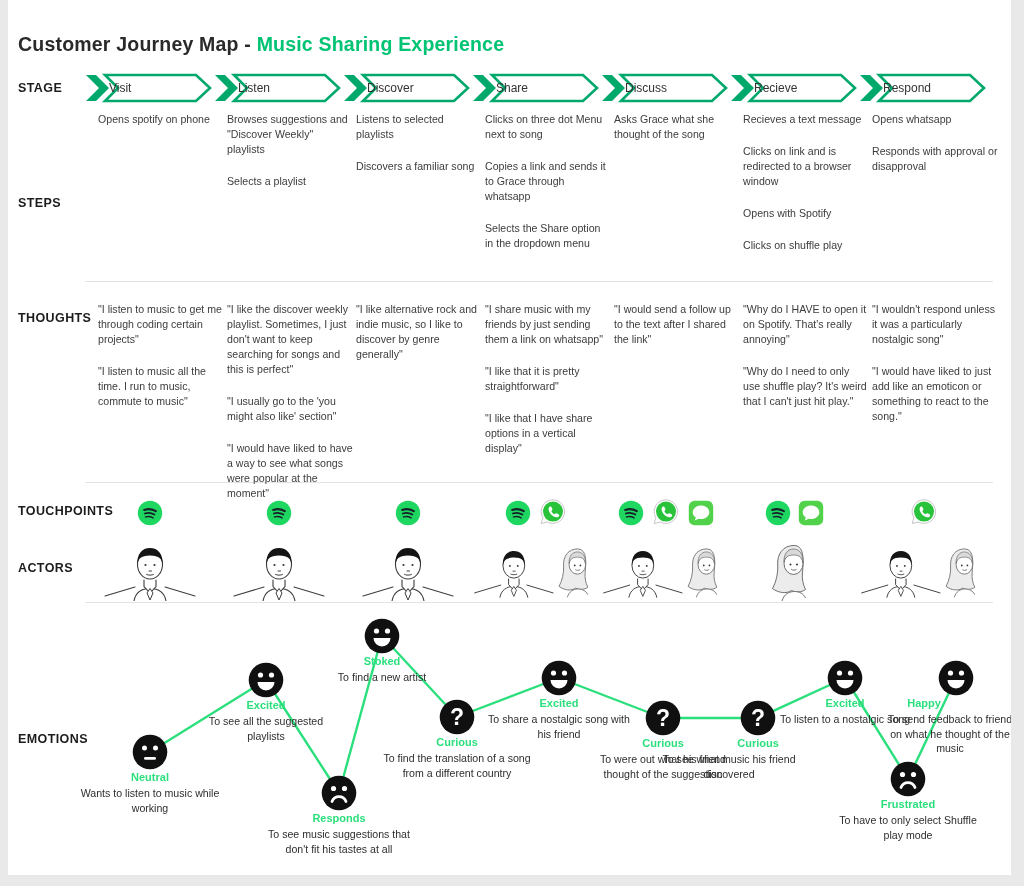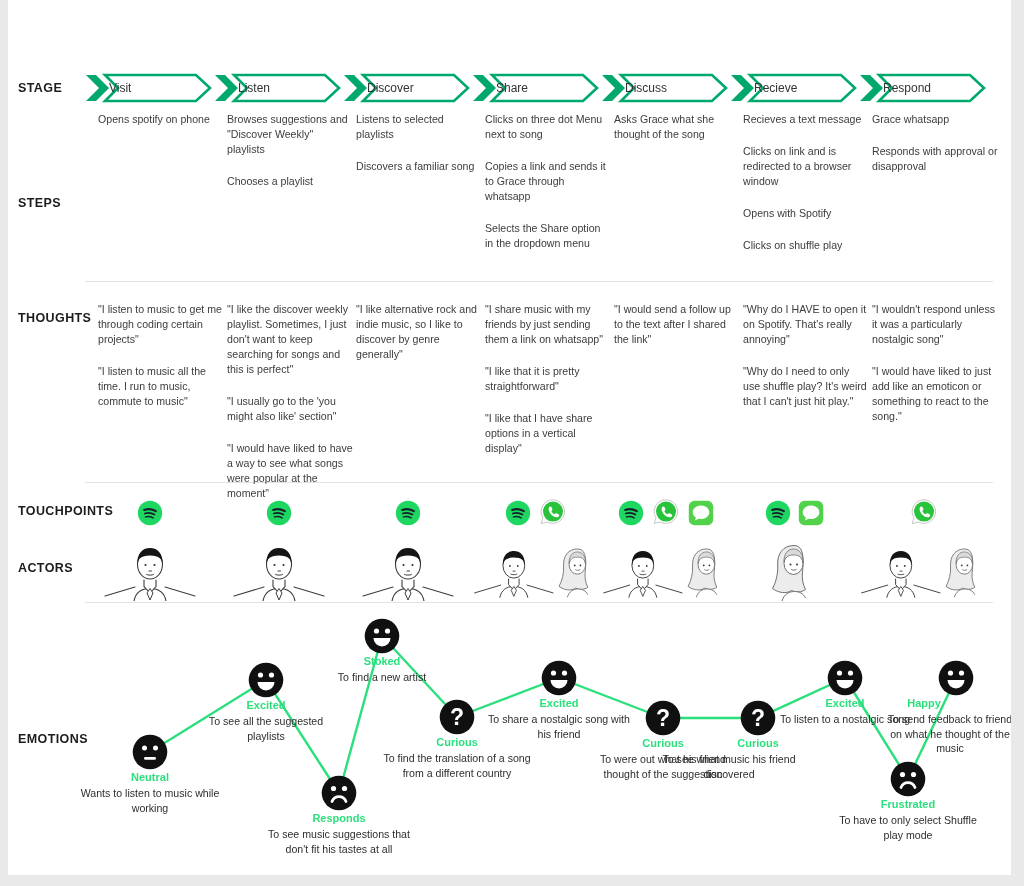--- a/index.html
+++ b/index.html
@@ -20,20 +20,21 @@
   .emo-label{position:absolute;width:130px;text-align:center;font-size:11px;font-weight:600;color:#2BDF7C;}
   .emo-cap{position:absolute;width:154px;text-align:center;font-size:10.6px;line-height:1.38;color:#2e2e2e;}
   #emotion-lines{position:absolute;left:0;top:0;pointer-events:none;}
 </style>
 </head>
 <body>
 
 <div class="page">
   <div class="card"></div>
 
+  <h1 class="title"><span>Customer Journey Map - </span><span class="accent">Music Sharing Experience</span></h1>
 
   <div class="rowlabel" style="top:81px">STAGE</div>
   <div class="rowlabel" style="top:196px">STEPS</div>
   <div class="rowlabel" style="top:311px">THOUGHTS</div>
   <div class="rowlabel" style="top:504px">TOUCHPOINTS</div>
   <div class="rowlabel" style="top:561px">ACTORS</div>
   <div class="rowlabel" style="top:732px">EMOTIONS</div>
 
   <div class="divider" style="top:281px"></div>
   <div class="divider" style="top:482px"></div>
@@ -72,42 +73,42 @@
     <polygon points="1,2 11,2 24,15 11,28 1,28 14,15" fill="#00A96B"></polygon>
     <polygon points="20,2 111,2 125,15 111,28 20,28 33,15" fill="#ffffff" stroke="#00A96B" stroke-width="2.6"></polygon>
   </svg><span class="stage-label">Respond</span></div>
     </div>
   <div id="steps-row">
       <div class="cell" style="left:98px;top:112px">
         <p>Opens spotify on phone</p>
       </div>
       <div class="cell" style="left:227px;top:112px">
         <p>Browses suggestions and "Discover Weekly" playlists</p>
-        <p>Chooses a playlist</p>
+        <p>Selects a playlist</p>
       </div>
       <div class="cell" style="left:356px;top:112px">
         <p>Listens to selected playlists</p>
         <p>Discovers a familiar song</p>
       </div>
       <div class="cell" style="left:485px;top:112px">
         <p>Clicks on three dot Menu next to song</p>
         <p>Copies a link and sends it to Grace through whatsapp</p>
         <p>Selects the Share option in the dropdown menu</p>
       </div>
       <div class="cell" style="left:614px;top:112px">
         <p>Asks Grace what she thought of the song</p>
       </div>
       <div class="cell" style="left:743px;top:112px">
         <p>Recieves a text message</p>
         <p>Clicks on link and is redirected to a browser window</p>
         <p>Opens with Spotify</p>
         <p>Clicks on shuffle play</p>
       </div>
       <div class="cell" style="left:872px;top:112px">
-        <p>Grace whatsapp</p>
+        <p>Opens whatsapp</p>
         <p>Responds with approval or disapproval</p>
       </div>
     </div>
   <div id="thoughts-row">
       <div class="cell" style="left:98px;top:302px">
         <p>"I  listen to music to get me through coding certain projects"</p>
         <p>"I  listen to music all the time. I run to music, commute to music"</p>
       </div>
       <div class="cell" style="left:227px;top:302px">
         <p>"I like the discover weekly playlist. Sometimes, I just don't want to keep searching for songs and this is perfect"</p>

